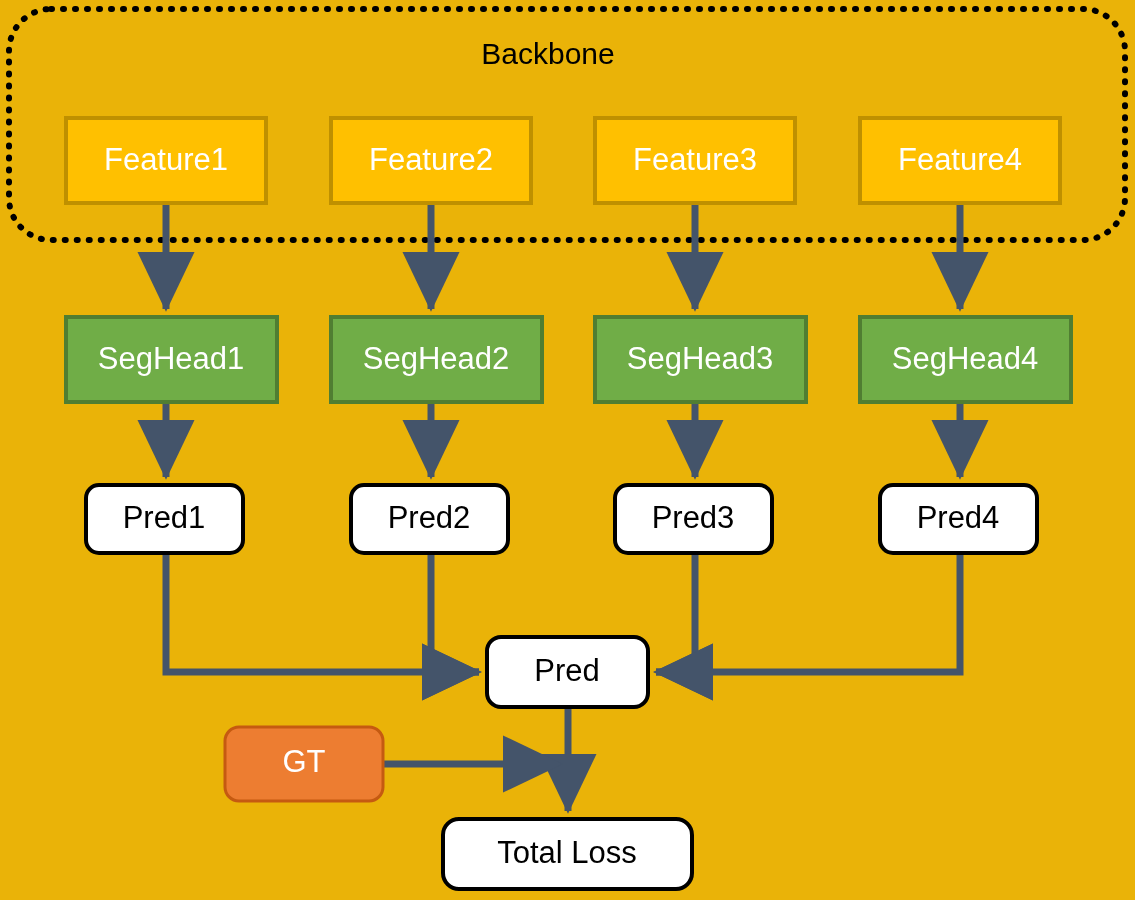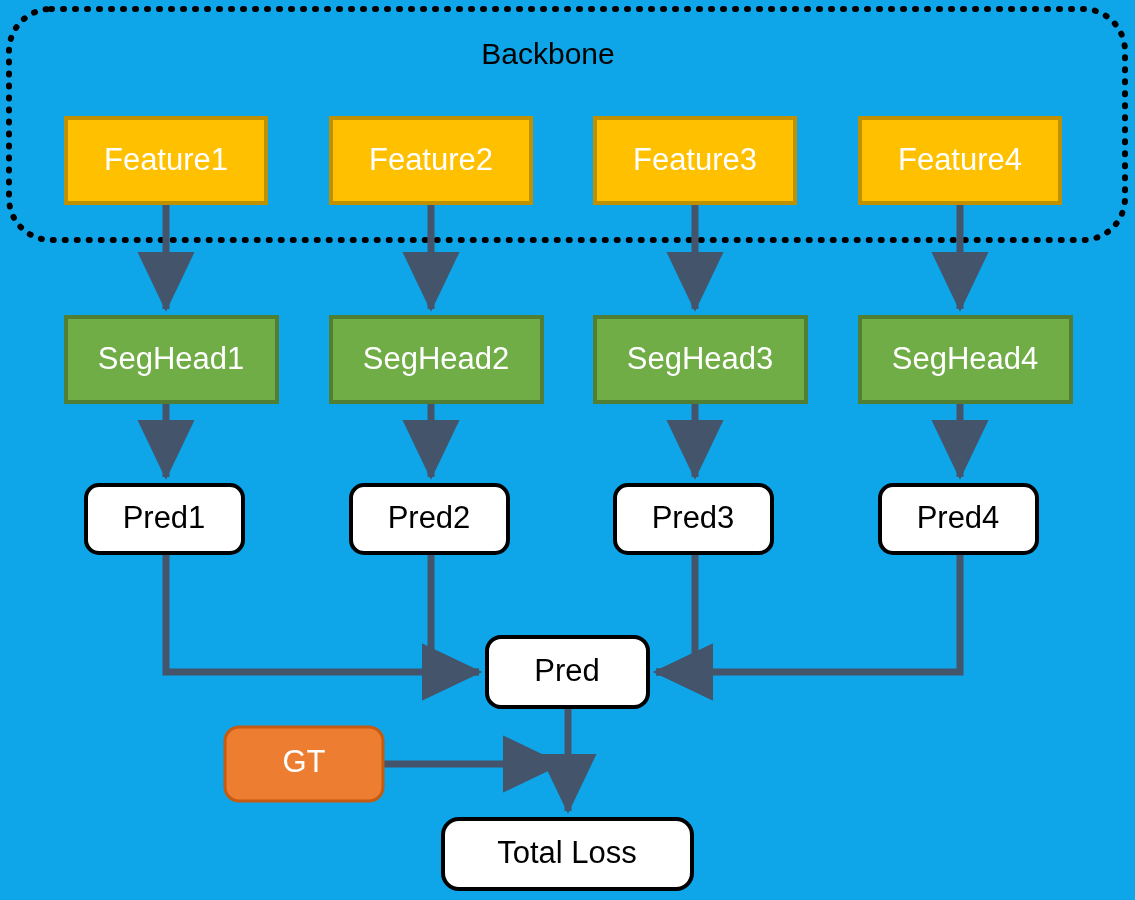--- a/index.html
+++ b/index.html
@@ -10,21 +10,21 @@
   body {
     width: 1135px;
     height: 900px;
     font-family: "Liberation Sans", sans-serif;
     overflow: hidden;
   }
   #diagram-root {
     position: relative;
     width: 1135px;
     height: 900px;
-    background: #0ea5e9;
+    background: #eab308;
   }
   svg.canvas {
     position: absolute;
     top: 0;
     left: 0;
     width: 1135px;
     height: 900px;
     display: block;
   }
   .node-label {

